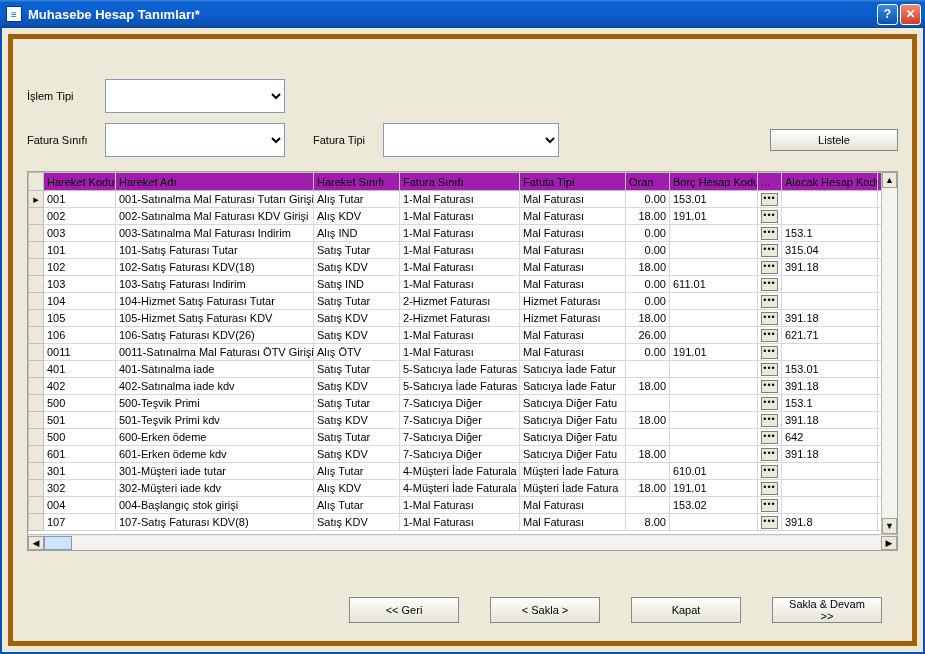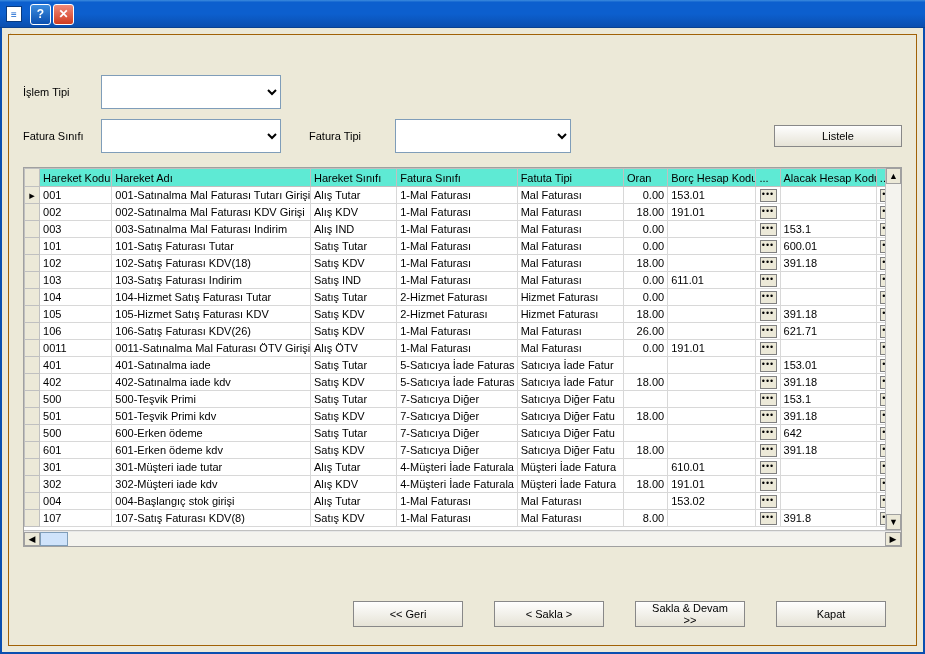--- a/index.html
+++ b/index.html
@@ -57,21 +57,21 @@
     position: relative;
   }
   .pen-icon {
     position: absolute;
     top: 2px; left: 6px;
     font-size: 14px;
     color: #000;
     transform: rotate(-20deg);
   }
   .inner-panel {
-    border: 1px solid #a16207;
+    border: 5px solid #a16207;
     background: #ece9d8;
     height: 100%;
     padding: 40px 14px 14px 14px;
     position: relative;
   }
   .filters { margin-bottom: 14px; }
   .filter-row { display: flex; align-items: center; margin-bottom: 10px; }
   .filter-label { width: 78px; }
   .combo {
     height: 20px;
@@ -102,21 +102,21 @@
     flex: 1;
     overflow: hidden;
     position: relative;
   }
   table.grid {
     border-collapse: collapse;
     width: 100%;
     table-layout: fixed;
   }
   table.grid th {
-    background: #5eead4;
+    background: #a21caf;
     border: 1px solid #c0c0c0;
     font-weight: normal;
     text-align: left;
     padding: 2px 3px;
     height: 18px;
     overflow: hidden;
     white-space: nowrap;
   }
   table.grid td {
     border: 1px solid #d8d8d8;
@@ -182,20 +182,21 @@
     display:flex;
     gap: 31px;
   }
   .footer-btns .btn { width: 110px; height: 26px; }
 </style>
 </head>
 <body>
 
 <div class="titlebar">
   <span class="title-icon">≡</span>
+  <span class="title-text">Muhasebe Hesap Tanımları*</span>
   <span class="ctl-btn ctl-help">?</span>
   <span class="ctl-btn ctl-close">✕</span>
 </div>
 
 <div class="window-body">
   <span class="pen-icon">✎</span>
   <div class="inner-panel">
 
     <div class="filters">
       <div class="filter-row">
@@ -203,21 +204,21 @@
         <select class="combo combo-wide">
           <option>Hepsi</option>
         </select>
       </div>
       <div class="filter-row">
         <span class="filter-label">Fatura Sınıfı</span>
         <select class="combo combo-wide">
           <option></option>
         </select>
         <span style="width:28px"></span>
-        <span class="filter-label" style="width:86px">Fatura Tipi</span>
+        <span class="filter-label" style="width:70px">Fatura Tipi</span>
         <select class="combo combo-mid">
           <option></option>
         </select>
         <button class="btn btn-listele">Listele</button>
       </div>
     </div>
 
     <div class="grid-wrap">
       <div class="grid-scroll" style="position:relative;">
         <table class="grid">
@@ -306,21 +307,21 @@
                 <td>101</td>
                 <td>101-Satış Faturası Tutar</td>
                 <td>Satış Tutar</td>
                 <td>1-Mal Faturası</td>
                 <td>Mal Faturası</td>
                 <td class="num">0.00</td>
                 <td></td>
                 <td>
                   <span class="ellipsis-btn">•••</span>
                 </td>
-                <td>600.01</td>
+                <td>315.04</td>
                 <td>
                   <span class="ellipsis-btn">•••</span>
                 </td>
               </tr>
               <tr>
                 <td class="rowhdr"></td>
                 <td>102</td>
                 <td>102-Satış Faturası KDV(18)</td>
                 <td>Satış KDV</td>
                 <td>1-Mal Faturası</td>
@@ -603,18 +604,18 @@
         <div class="track">
             <div class="thumb"></div>
           </div>
         <div class="arrow">▶</div>
       </div>
     </div>
 
     <div class="footer-btns">
       <button class="btn">&lt;&lt; Geri</button>
       <button class="btn">&lt; Sakla &gt;</button>
+      <button class="btn">Kapat</button>
       <button class="btn">Sakla &amp; Devam &gt;&gt;</button>
-      <button class="btn">Kapat</button>
     </div>
 
   </div>
 </div>
 
 </body></html>

